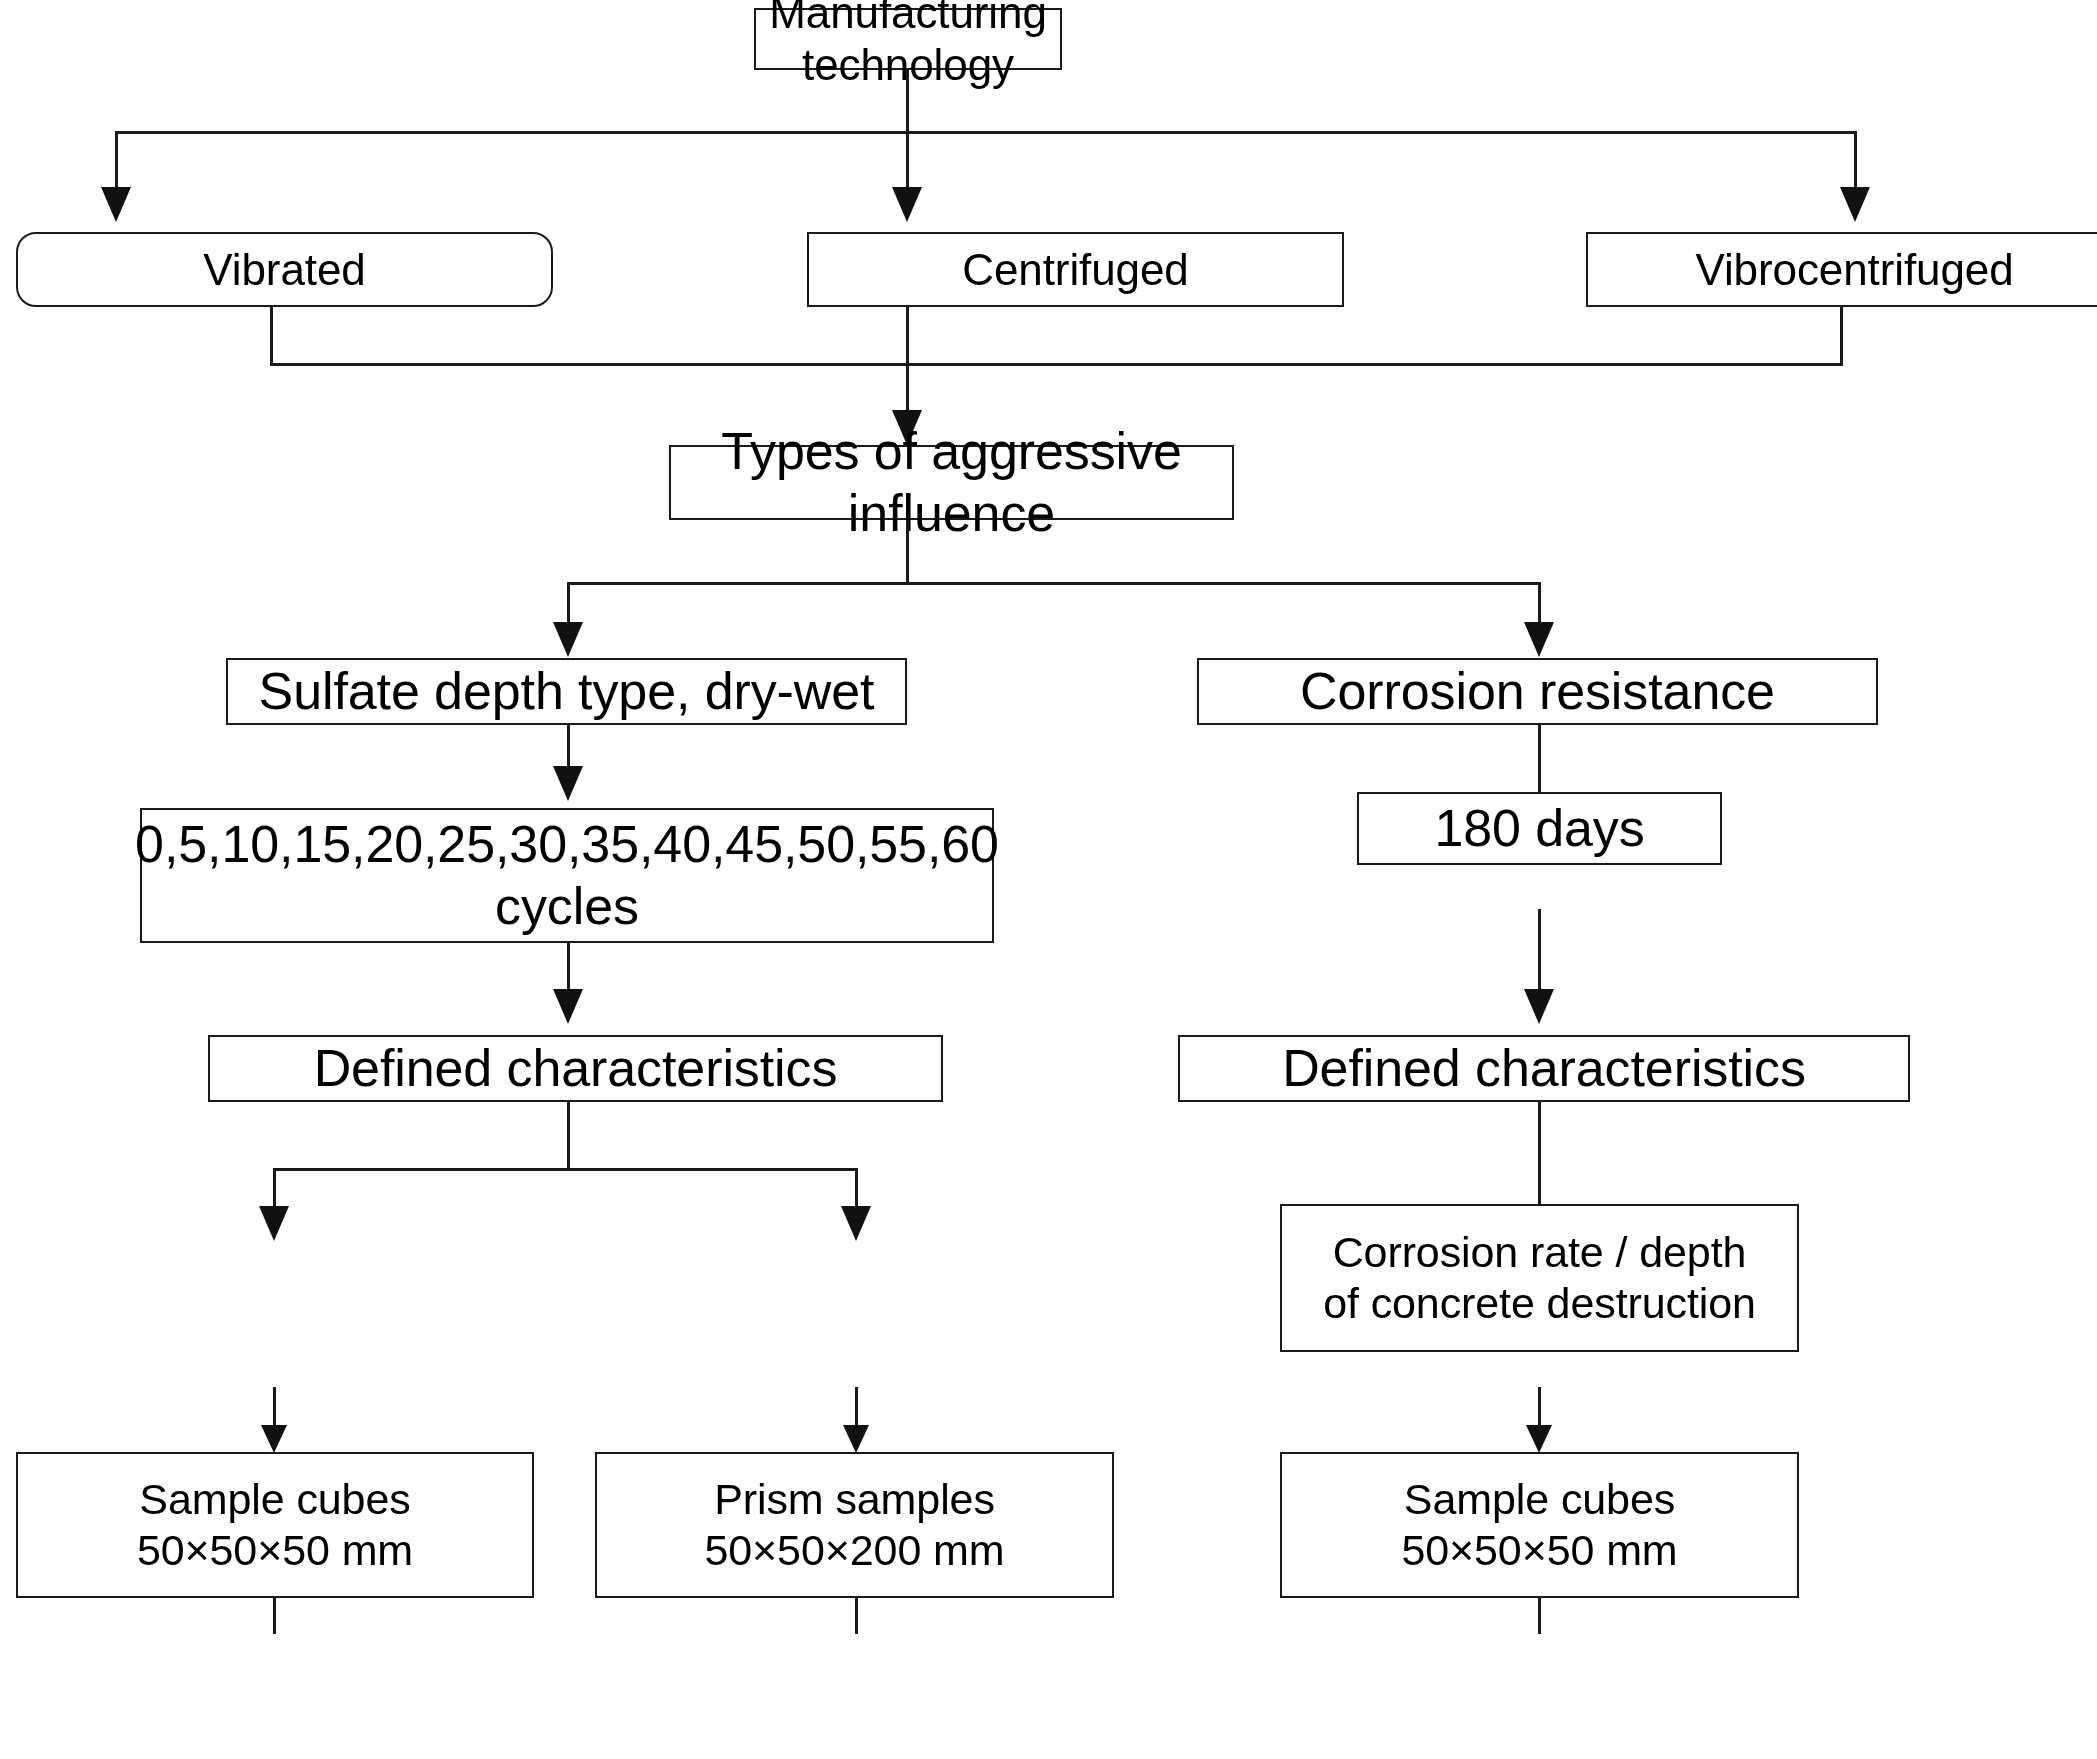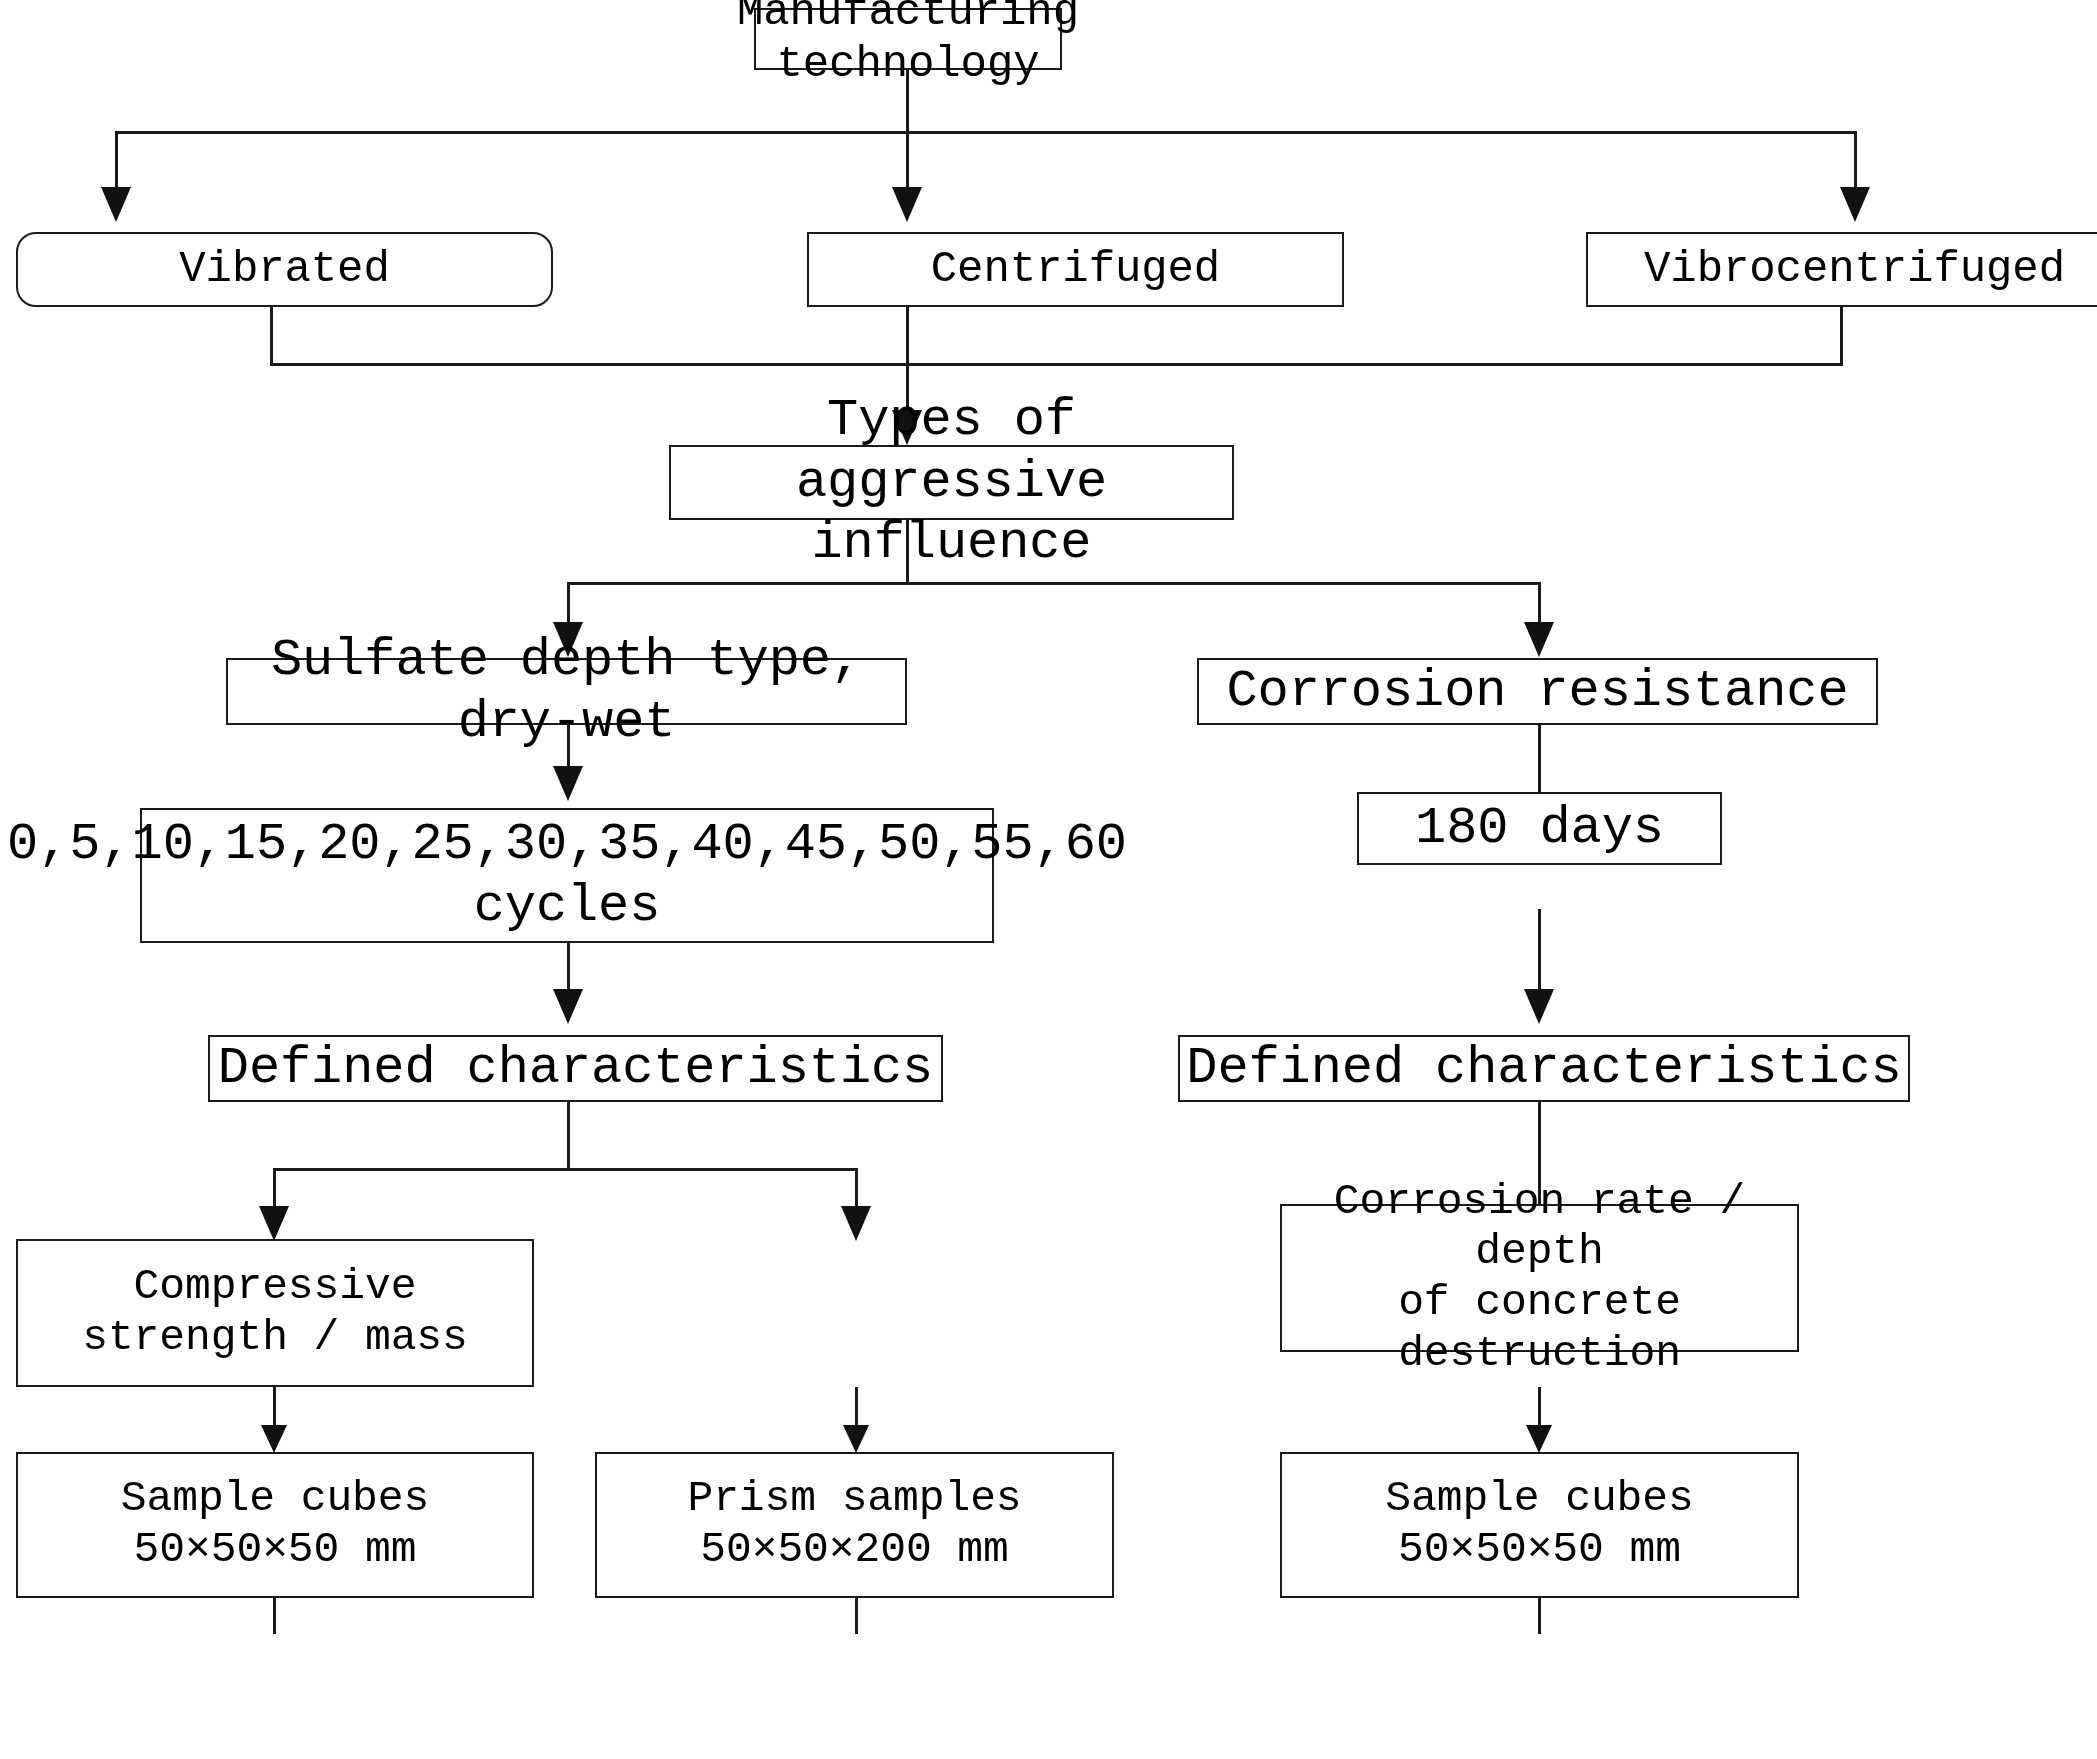--- a/index.html
+++ b/index.html
@@ -1,21 +1,21 @@
 <!DOCTYPE html>
 <html style="font-size:9px"><head>
 <meta charset="utf-8">
 <style>
   html,body{margin:0;padding:0;background:#ffffff;}
   #canvas{
     position:relative;
     width:2097px;
     height:1634px;
     background:#ffffff;
-    font-family:Liberation Mono, monospace;
+    font-family:Liberation Sans, sans-serif;
     overflow:hidden;
   }
   .node{
     position:absolute;
     box-sizing:border-box;
     border:2.8px solid #1a1a1a;
     background:#ffffff;
     display:flex;
     align-items:center;
     justify-content:center;
@@ -91,22 +91,20 @@
 
   <div class="node n-mid" style="left:208px;top:1035px;width:735px;height:67px;">Defined characteristics</div>
 
   <div class="edge v" style="left:567px;top:1101px;height:67px;"></div>
   <div class="edge h" style="left:273px;top:1168px;width:585px;"></div>
   <div class="edge v" style="left:273px;top:1168px;height:52px;"></div>
   <div class="edge v" style="left:855px;top:1168px;height:52px;"></div>
   <div class="arrow" style="left:259px;top:1206px;"></div>
   <div class="arrow" style="left:841px;top:1206px;"></div>
 
-  <div class="node n-small" style="left:16px;top:1239px;width:518px;height:148px;">Compressive
-strength / mass</div>
 
   <div class="edge v" style="left:273px;top:1387px;height:51px;"></div>
   <div class="edge v" style="left:855px;top:1387px;height:51px;"></div>
   <div class="arrow short" style="left:261px;top:1425px;"></div>
   <div class="arrow short" style="left:843px;top:1425px;"></div>
 
   <div class="node n-small" style="left:16px;top:1452px;width:518px;height:146px;">Sample cubes
 50×50×50 mm</div>
   <div class="node n-small" style="left:595px;top:1452px;width:519px;height:146px;">Prism samples
 50×50×200 mm</div>

